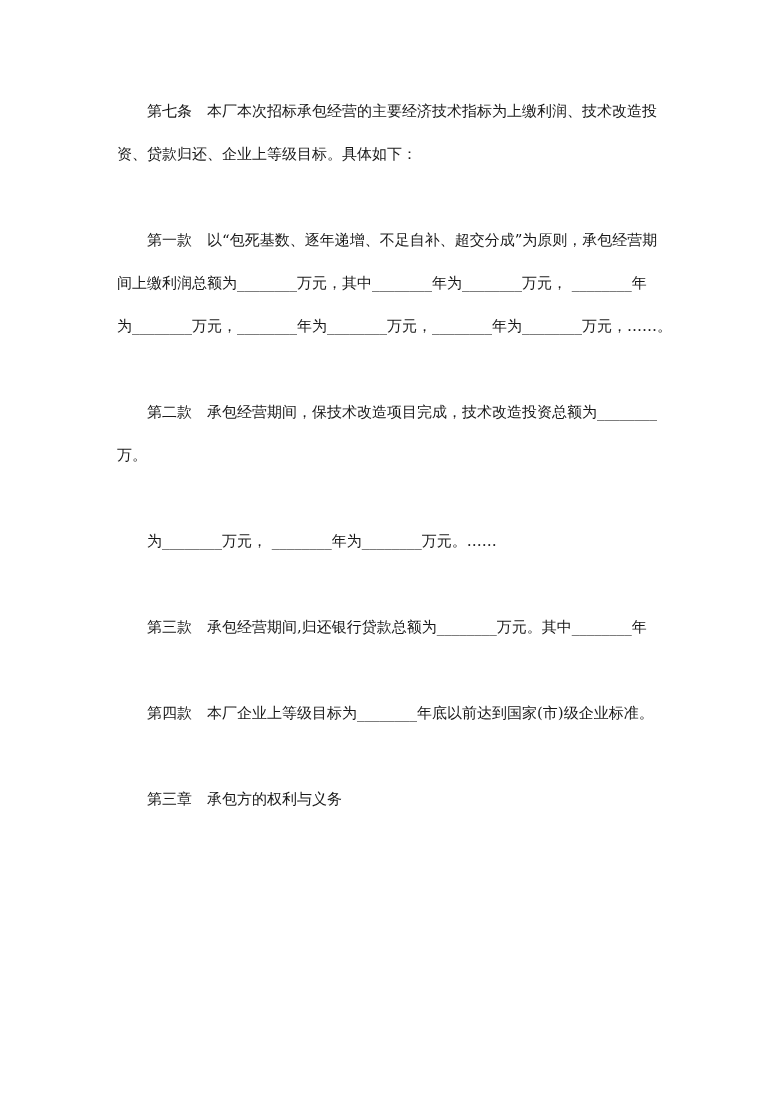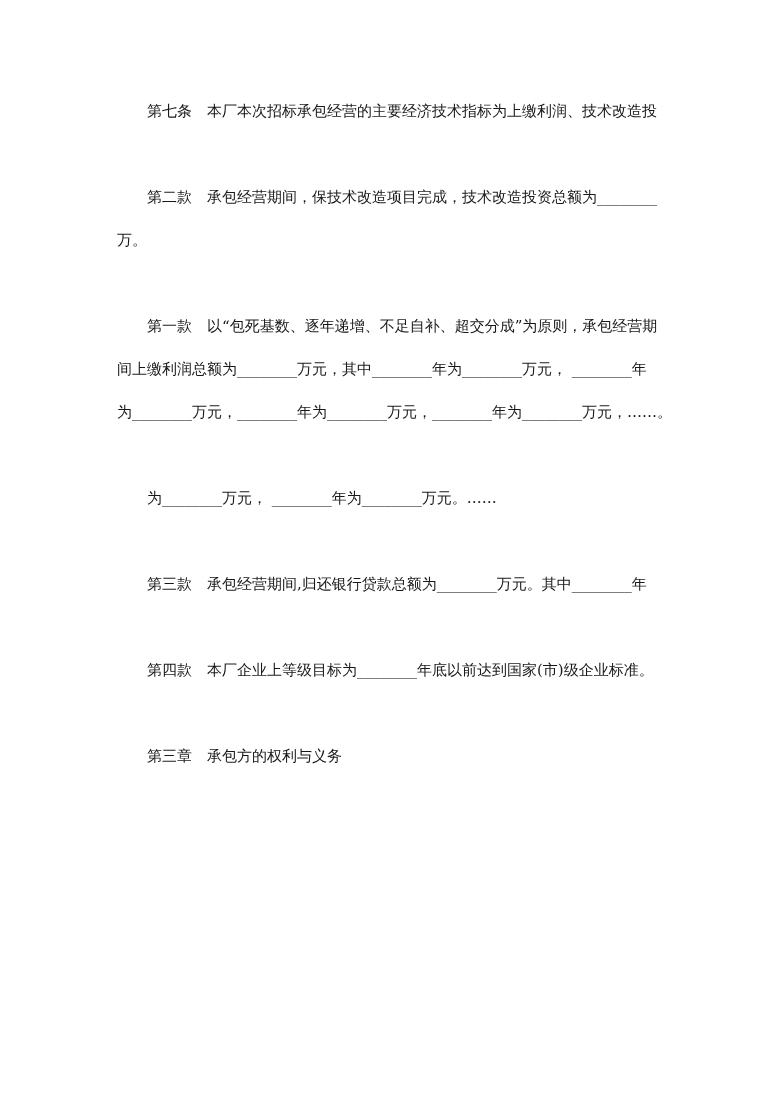--- a/index.html
+++ b/index.html
@@ -40,29 +40,30 @@
     letter-spacing: 0;
   }
 </style>
 </head>
 <body>
 
 <div class="page" style="background: rgb(255, 255, 255);">
   <div class="doc-body" style="color: rgb(24, 24, 24);">
       <div class="para">
         <div class="line">第七条　本厂本次招标承包经营的主要经济技术指标为上缴利润、技术改造投</div>
-      </div>
-      <div class="para">
-        <div class="line">第二款　承包经营期间，保技术改造项目完成，技术改造投资总额为________</div>
-        <div class="line">万。</div>
+        <div class="line">资、贷款归还、企业上等级目标。具体如下：</div>
       </div>
       <div class="para">
         <div class="line">第一款　以“包死基数、逐年递增、不足自补、超交分成”为原则，承包经营期</div>
         <div class="line">间上缴利润总额为________万元，其中________年为________万元， ________年</div>
         <div class="line">为________万元，________年为________万元，________年为________万元，……。</div>
+      </div>
+      <div class="para">
+        <div class="line">第二款　承包经营期间，保技术改造项目完成，技术改造投资总额为________</div>
+        <div class="line">万。</div>
       </div>
       <div class="para">
         <div class="line">为________万元， ________年为________万元。……</div>
       </div>
       <div class="para">
         <div class="line">第三款　承包经营期间,归还银行贷款总额为________万元。其中________年</div>
       </div>
       <div class="para">
         <div class="line">第四款　本厂企业上等级目标为________年底以前达到国家(市)级企业标准。</div>
       </div>

